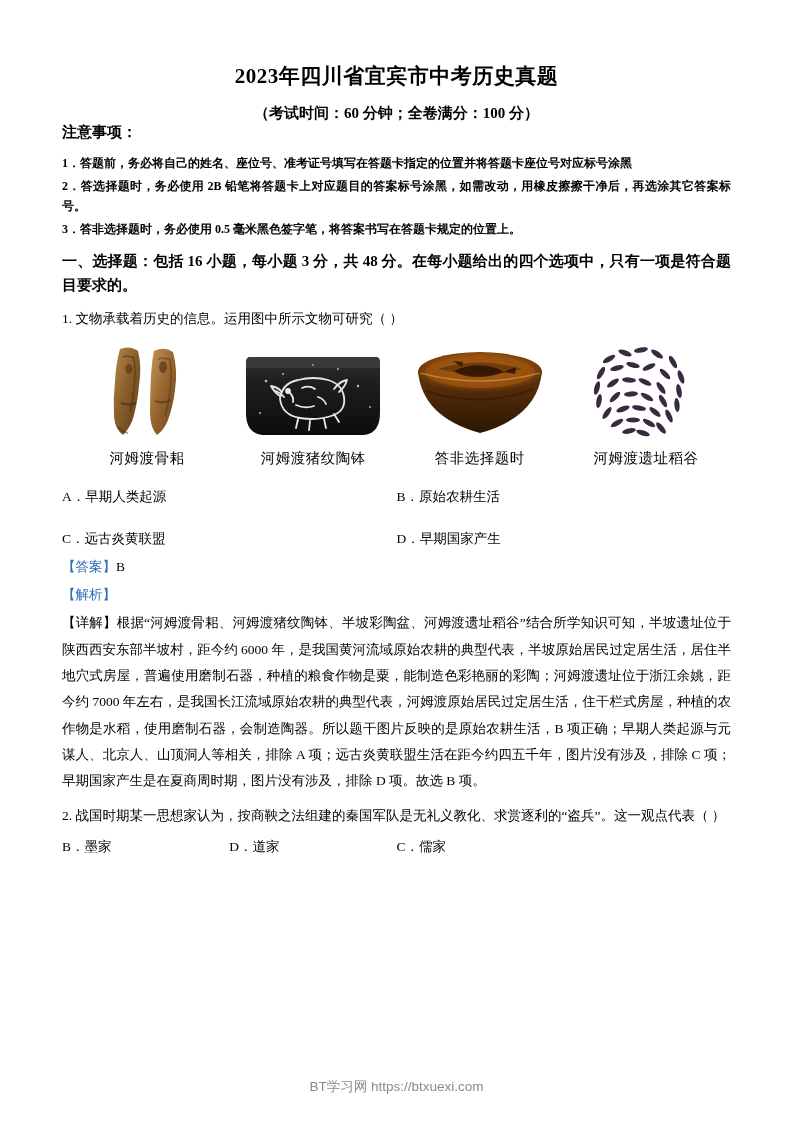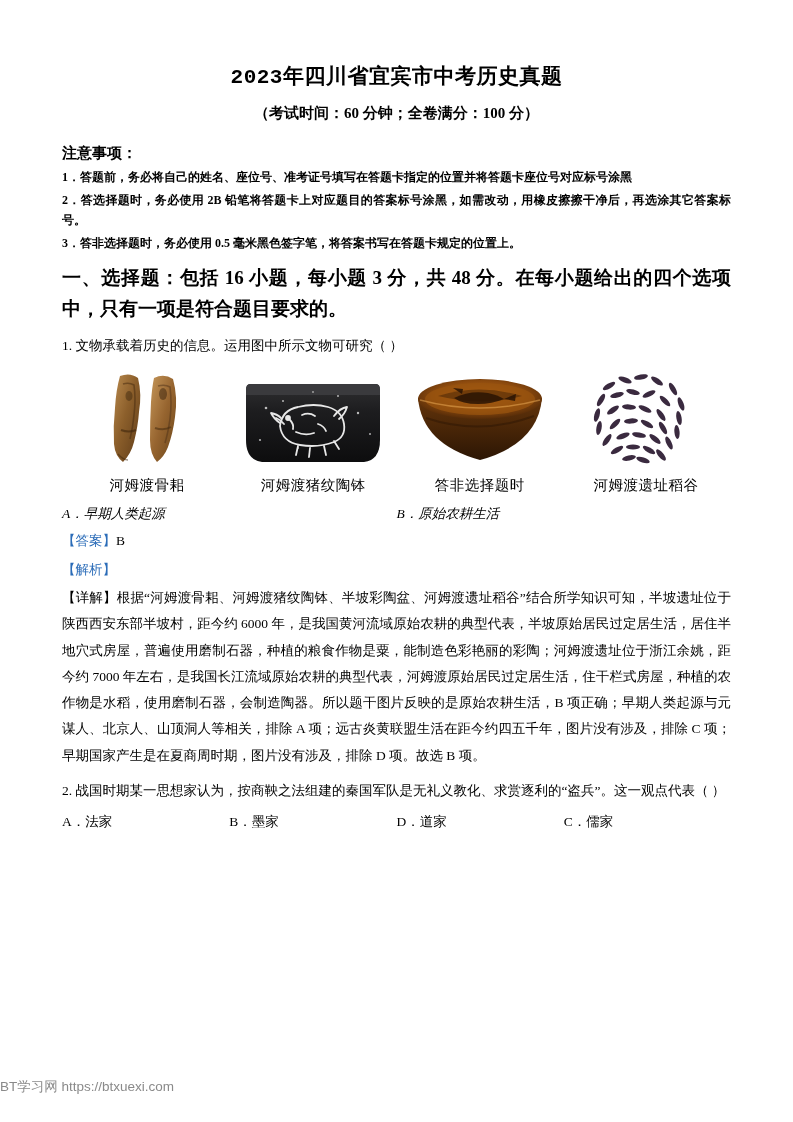--- a/index.html
+++ b/index.html
@@ -21,42 +21,41 @@
     height: 1122px;
     box-sizing: border-box;
     padding: 52px 62px 0 62px;
   }
   .doc-title {
     text-align: center;
     font-size: 21px;
     font-weight: bold;
     letter-spacing: 0.5px;
     margin: 10px 0 14px 0;
-    font-family: Liberation Mono, monospace;
   }
   .doc-subtitle {
     text-align: center;
     font-size: 15px;
     font-weight: bold;
-    margin-bottom: 21px;
+    margin-bottom: 0;
   }
   .notice-heading {
     font-size: 15px;
     font-weight: bold;
-    margin-bottom: 5px;
+    margin-bottom: 12px;
   }
   .notice-item {
     font-size: 12px;
     font-weight: bold;
     line-height: 1.62;
     margin-bottom: 4px;
     text-align: justify;
   }
   .section-heading {
-    font-size: 19px;
+    font-size: 15px;
     font-weight: bold;
     line-height: 1.62;
     margin-top: 9px;
     margin-bottom: 10px;
     text-align: justify;
   }
   .question-stem {
     font-size: 13.5px;
     line-height: 1.75;
     margin-top: 10px;
@@ -82,22 +81,21 @@
   }
   .fig-caption {
     font-size: 14.5px;
     margin-top: 8px;
     letter-spacing: 0.5px;
   }
   .options-2col {
     display: flex;
     font-size: 13.5px;
     line-height: 1.95;
-    margin-top: 6px;
-    font-style: italic;
+    margin-top: 16px;
   }
   .options-2col .col {
     width: 50%;
   }
   .options-4col {
     display: flex;
     font-size: 13.5px;
     line-height: 1.95;
     margin-top: 6px;
   }
@@ -116,21 +114,21 @@
     font-size: 13.5px;
     line-height: 1.95;
     text-align: justify;
     margin-top: 1px;
   }
   .footer {
     position: absolute;
     left: 0;
     right: 0;
     bottom: 26px;
-    text-align: left;
+    text-align: center;
     font-size: 13.5px;
     color: #8a8a8a;
     font-family: "Liberation Sans", sans-serif;
   }
   
   svg { display: block; }
 </style>
 </head>
 <body>
 
@@ -294,29 +292,32 @@
       </div>
       <div class="fig-caption">河姆渡遗址稻谷</div>
     </div>
 
   </div>
 
   <div class="options-2col">
     <div class="col">A．早期人类起源</div>
     <div class="col">B．原始农耕生活</div>
   </div>
+  <div class="options-2col">
+    <div class="col">C．远古炎黄联盟</div>
+    <div class="col">D．早期国家产生</div>
+  </div>
 
   <div class="ans-label">
     <span>【答案】</span><span class="val">B</span>
   </div>
   <div class="ans-label">【解析】</div>
   <div class="explain-body">【详解】根据“河姆渡骨耜、河姆渡猪纹陶钵、半坡彩陶盆、河姆渡遗址稻谷”结合所学知识可知，半坡遗址位于陕西西安东部半坡村，距今约 6000 年，是我国黄河流域原始农耕的典型代表，半坡原始居民过定居生活，居住半地穴式房屋，普遍使用磨制石器，种植的粮食作物是粟，能制造色彩艳丽的彩陶；河姆渡遗址位于浙江余姚，距今约 7000 年左右，是我国长江流域原始农耕的典型代表，河姆渡原始居民过定居生活，住干栏式房屋，种植的农作物是水稻，使用磨制石器，会制造陶器。所以题干图片反映的是原始农耕生活，B 项正确；早期人类起源与元谋人、北京人、山顶洞人等相关，排除 A 项；远古炎黄联盟生活在距今约四五千年，图片没有涉及，排除 C 项；早期国家产生是在夏商周时期，图片没有涉及，排除 D 项。故选 B 项。</div>
 
   <div class="question-stem">2. 战国时期某一思想家认为，按商鞅之法组建的秦国军队是无礼义教化、求赏逐利的“盗兵”。这一观点代表（      ）</div>
   <div class="options-4col">
-    <div class="col">A．法家</div>
     <div class="col">B．墨家</div>
     <div class="col">D．道家</div>
     <div class="col">C．儒家</div>
   </div>
 
   <div class="footer">BT学习网 https://btxuexi.com</div>
 </div>
 
 </body></html>

